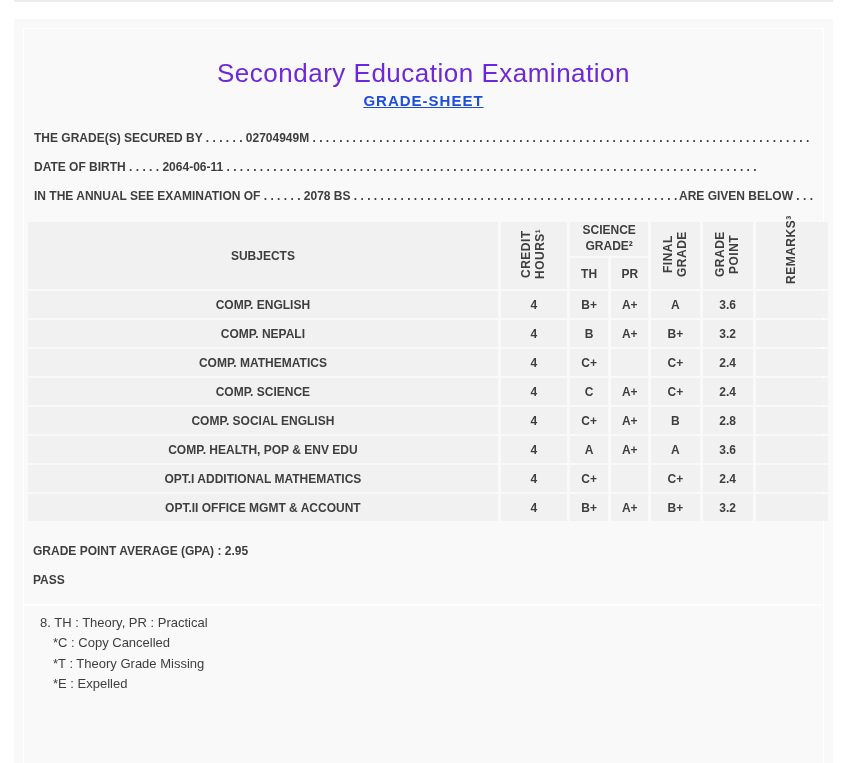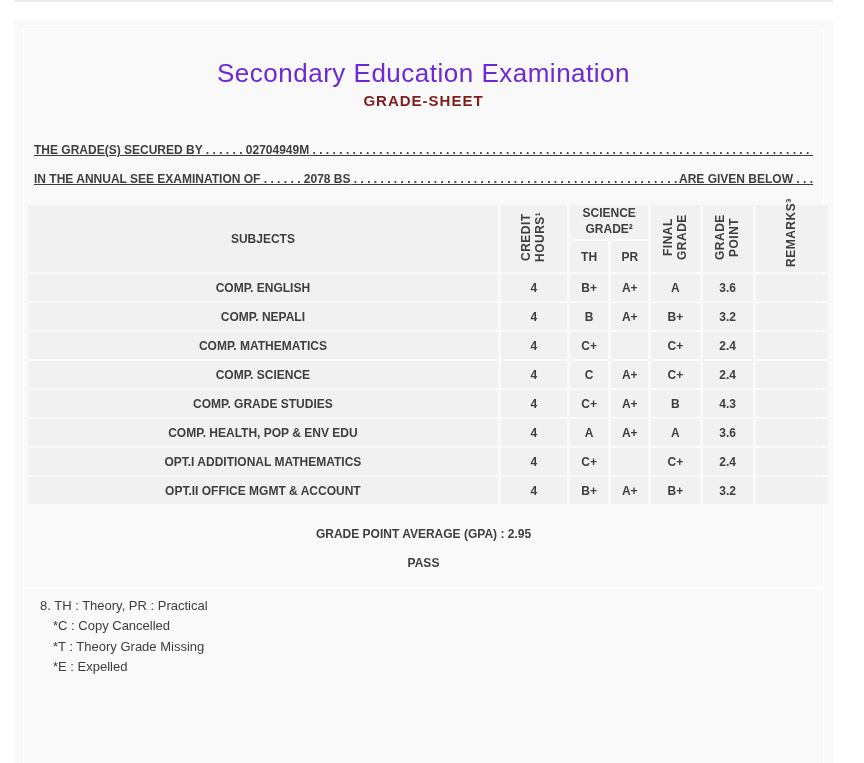--- a/index.html
+++ b/index.html
@@ -49,25 +49,25 @@
     color: #4ba5e6;
   }
   .page-subtitle {
     margin-top: 3px;
     height: 20px;
     line-height: 20px;
     text-align: center;
     font-size: 15px;
     font-weight: 700;
     letter-spacing: 1px;
-    color: #7f1d1d;
+    color: #1d4ed8;
+    text-decoration: underline;
   }
   .info-block {
-    margin: 24px 10px 0 10px;
-    text-decoration: underline;
+    margin: 12px 10px 0 10px;
   }
   .info-line {
     display: flex;
     height: 29px;
     align-items: center;
     font-size: 12px;
     font-weight: 700;
     white-space: pre;
     overflow: hidden;
   }
@@ -114,21 +114,21 @@
     transform: rotate(180deg);
     max-height: 60px;
     line-height: 1.15;
     letter-spacing: 0.5px;
     white-space: normal;
   }
   .obtained-h { line-height: 1.3; }
 
   .summary-block {
     margin: 14px 9px 0 9px;
-    text-align: center;
+    text-align: left;
     font-size: 12px;
     font-weight: 700;
   }
   .summary-line {
     height: 29px;
     line-height: 29px;
   }
   .divider {
     margin-top: 9px;
     height: 2px;
@@ -152,20 +152,23 @@
 
 <div class="card">
   <div class="frame">
 
     <div class="page-title" style="color: #6d28d9;">Secondary Education Examination</div>
     <div class="page-subtitle">GRADE-SHEET</div>
 
     <div class="info-block">
       <div class="info-line">
         <span class="prefix">THE GRADE(S) SECURED BY . . . . . . 02704949M</span><span class="filler"> . . . . . . . . . . . . . . . . . . . . . . . . . . . . . . . . . . . . . . . . . . . . . . . . . . . . . . . . . . . . . . . . . . . . . . . . . . . . . . . .</span><span class="suffix"></span>
+      </div>
+      <div class="info-line">
+        <span class="prefix">DATE OF BIRTH . . . . . 2064-06-11</span><span class="filler"> . . . . . . . . . . . . . . . . . . . . . . . . . . . . . . . . . . . . . . . . . . . . . . . . . . . . . . . . . . . . . . . . . . . . . . . . . . . . . . . .</span><span class="suffix"></span>
       </div>
       <div class="info-line">
         <span class="prefix">IN THE ANNUAL SEE EXAMINATION OF . . . . . . 2078 BS</span><span class="filler"> . . . . . . . . . . . . . . . . . . . . . . . . . . . . . . . . . . . . . . . . . . . . . . . . . . . . . . . . . . . . . . . . </span><span class="suffix">ARE GIVEN BELOW . . .</span>
       </div>
     </div>
 
     <table class="grades">
       <colgroup>
         <col class="c-subject">
           <col class="c-credit">
@@ -220,26 +223,26 @@
           <tr>
             <td class="subject">COMP. SCIENCE</td>
             <td>4</td>
             <td>C</td>
             <td>A+</td>
             <td>C+</td>
             <td>2.4</td>
             <td></td>
           </tr>
           <tr>
-            <td class="subject">COMP. GRADE STUDIES</td>
+            <td class="subject">COMP. SOCIAL ENGLISH</td>
             <td>4</td>
             <td>C+</td>
             <td>A+</td>
             <td>B</td>
-            <td>4.3</td>
+            <td>2.8</td>
             <td></td>
           </tr>
           <tr>
             <td class="subject">COMP. HEALTH, POP &amp; ENV EDU</td>
             <td>4</td>
             <td>A</td>
             <td>A+</td>
             <td>A</td>
             <td>3.6</td>
             <td></td>

